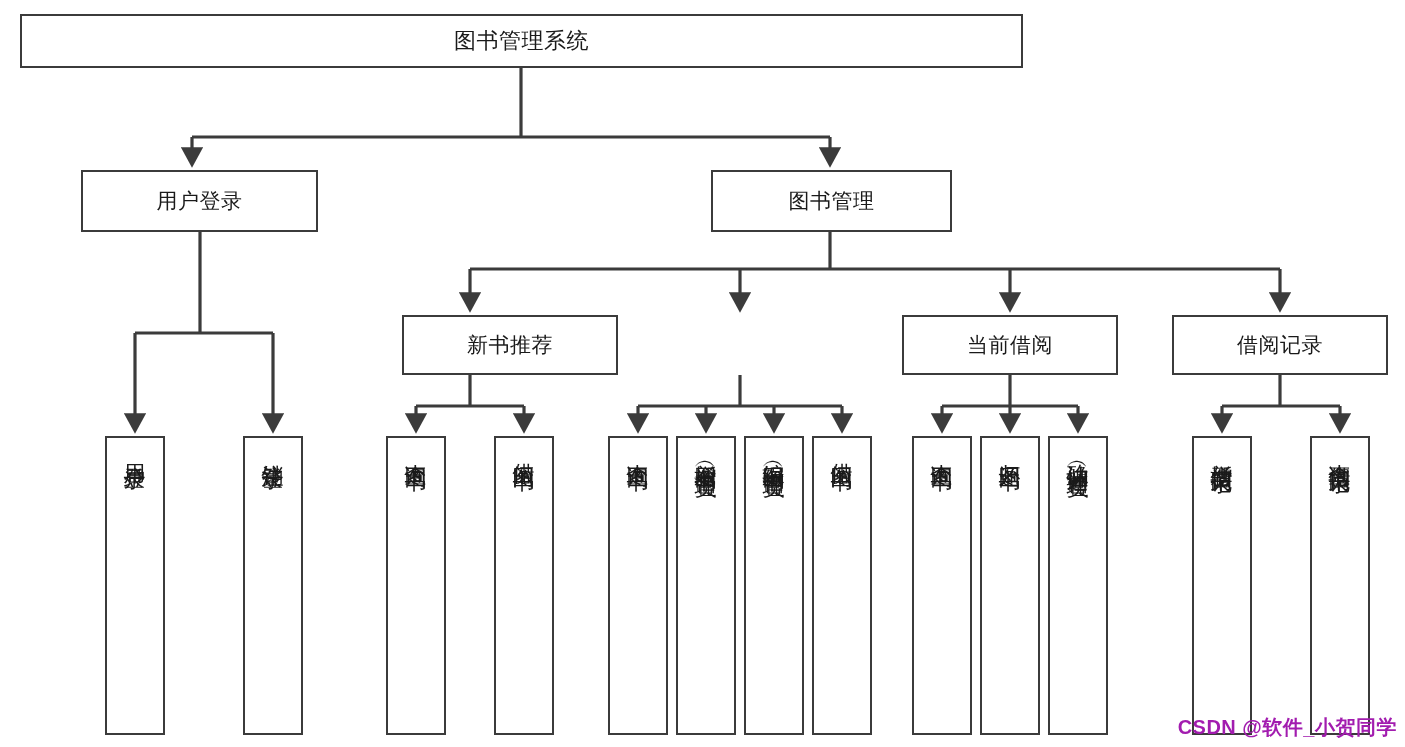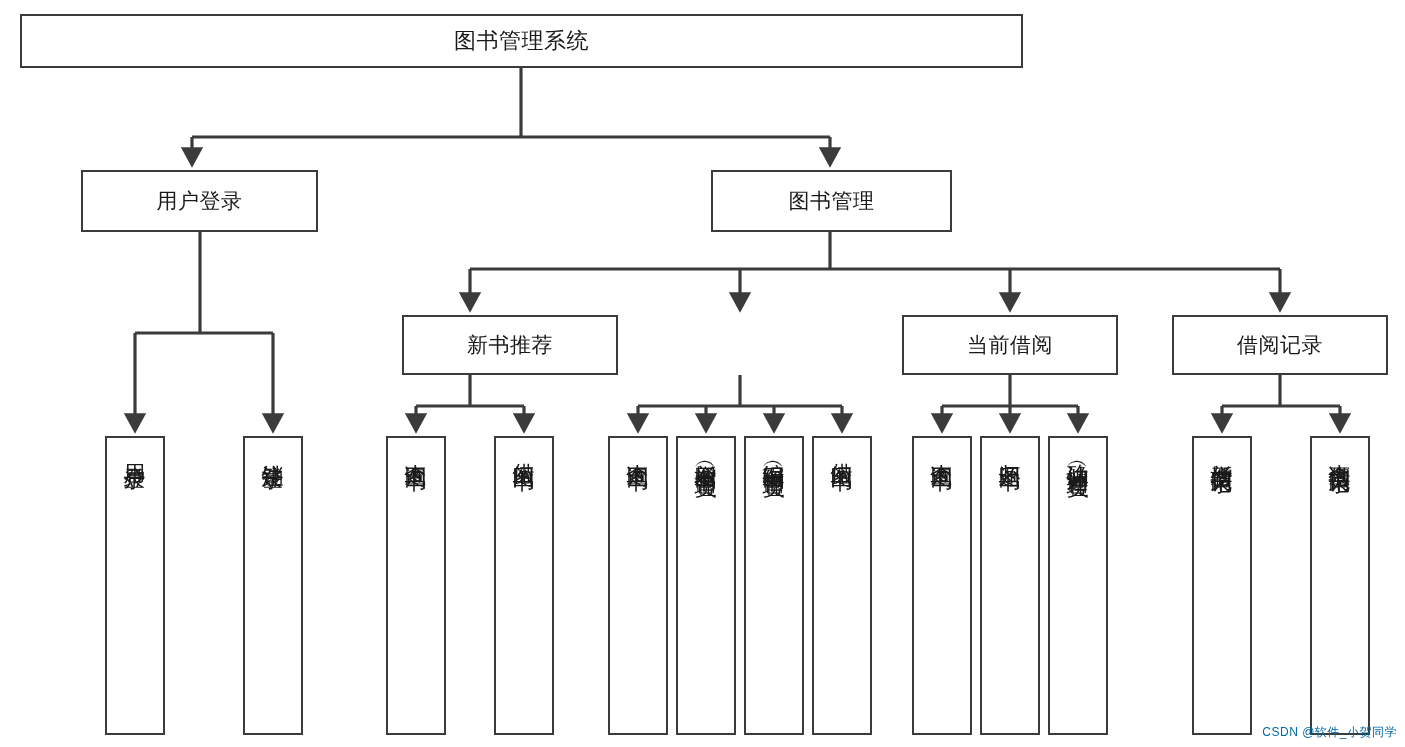--- a/index.html
+++ b/index.html
@@ -62,25 +62,26 @@
     text-orientation: upright;
     font-size: 22px;
     line-height: 1.05;
     letter-spacing: 2px;
     white-space: nowrap;
   }
   #watermark {
     position: absolute;
     right: 8px;
     bottom: 6px;
-    font-size: 12px;
-    color: #0369a1;
+    font-size: 20px;
+    color: #a21caf;
     letter-spacing: 0.5px;
     z-index: 5;
     white-space: nowrap;
+    font-weight: bold;
   }
 </style>
 </head>
 <body>
 
 <div id="canvas">
 
   <svg id="edges" viewBox="0 0 1405 747" width="1405" height="747">
     <defs>
       <marker id="arrow" viewBox="0 0 12 12" refX="9" refY="6" markerWidth="7" markerHeight="7" orient="auto-start-reverse">

